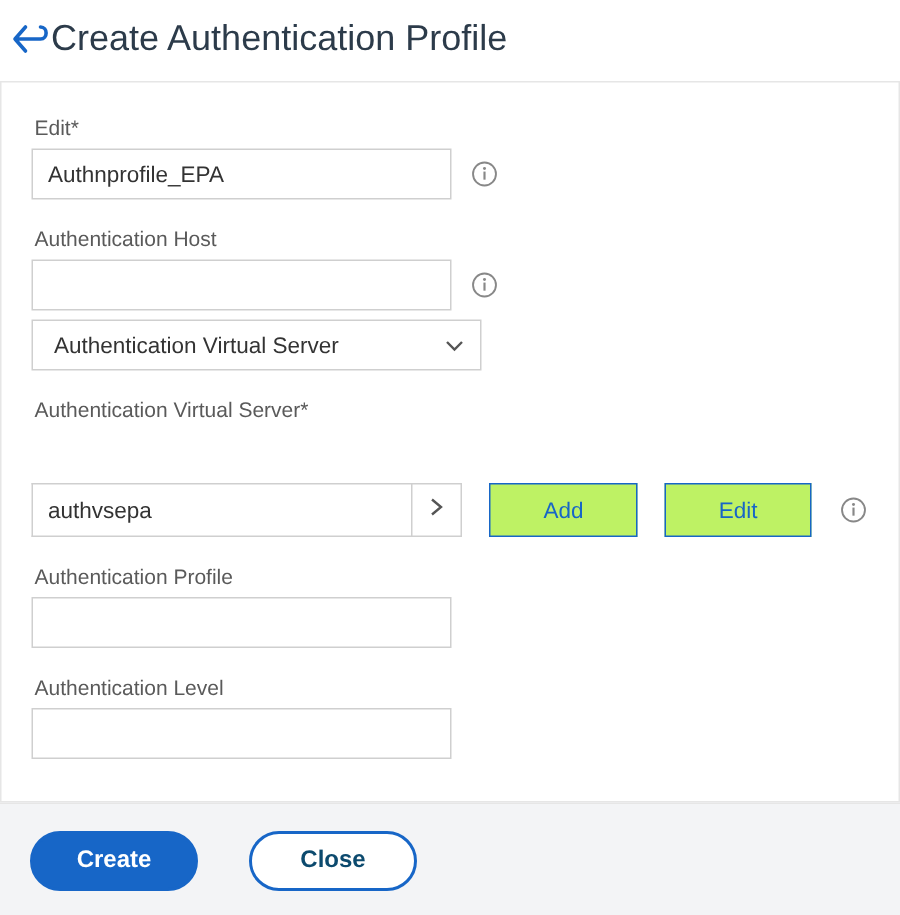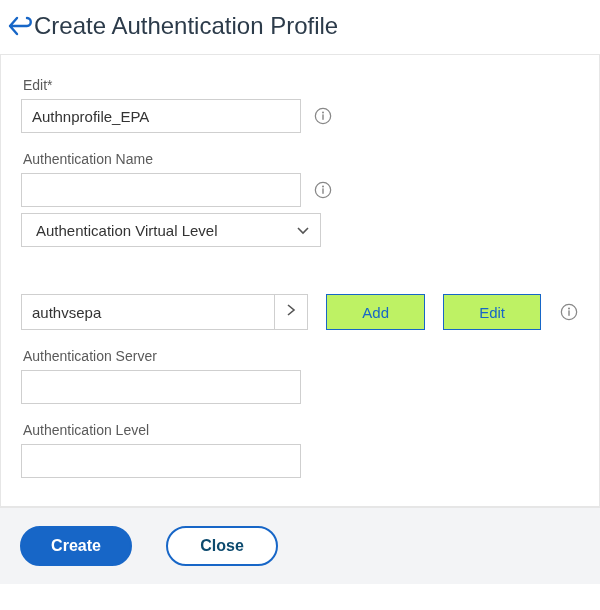--- a/index.html
+++ b/index.html
@@ -162,45 +162,46 @@
         <svg width="18" height="18" viewBox="0 0 20 20">
             <circle cx="10" cy="10" r="8.5" fill="none" stroke="#888" stroke-width="1.4"></circle>
             <circle cx="10" cy="6" r="1.1" fill="#888"></circle>
             <rect x="9.2" y="8.2" width="1.6" height="6" fill="#888"></rect>
           </svg>
       </span>
     </div>
   </div>
 
   <div class="field">
-    <div class="field-label">Authentication Name</div>
+    <div class="field-label">Authentication Host</div>
     <div class="field-row">
       <input class="text-input" type="text" value="" style="">
       <span class="info-icon">
         <svg width="18" height="18" viewBox="0 0 20 20">
             <circle cx="10" cy="10" r="8.5" fill="none" stroke="#888" stroke-width="1.4"></circle>
             <circle cx="10" cy="6" r="1.1" fill="#888"></circle>
             <rect x="9.2" y="8.2" width="1.6" height="6" fill="#888"></rect>
           </svg>
       </span>
     </div>
   </div>
 
   <div class="field">
     <div class="select-wrap">
-      <span>Authentication Virtual Level</span>
+      <span>Authentication Virtual Server</span>
       <span class="chevron">
         <svg width="14" height="14" viewBox="0 0 14 14">
             <path d="M2 5 L7 10 L12 5" fill="none" stroke="#555" stroke-width="1.6"></path>
           </svg>
       </span>
     </div>
   </div>
 
   <div class="field">
+    <div class="field-label">Authentication Virtual Server*</div>
     <div class="avs-row">
       <div class="avs-input-group">
         <input class="avs-input" type="text" value="authvsepa" style="">
         <div class="avs-caret">
           <span>
             <svg width="12" height="14" viewBox="0 0 12 14">
                 <path d="M3 2 L9 7 L3 12" fill="none" stroke="#555" stroke-width="1.6"></path>
               </svg>
           </span>
         </div>
@@ -215,21 +216,21 @@
         <svg width="18" height="18" viewBox="0 0 20 20">
             <circle cx="10" cy="10" r="8.5" fill="none" stroke="#888" stroke-width="1.4"></circle>
             <circle cx="10" cy="6" r="1.1" fill="#888"></circle>
             <rect x="9.2" y="8.2" width="1.6" height="6" fill="#888"></rect>
           </svg>
       </span>
     </div>
   </div>
 
   <div class="field">
-    <div class="field-label">Authentication Server</div>
+    <div class="field-label">Authentication Profile</div>
     <input class="text-input" type="text" value="" style="">
   </div>
 
   <div class="field">
     <div class="field-label">Authentication Level</div>
     <input class="text-input" type="text" value="" style="">
   </div>
 
 </div>
 

